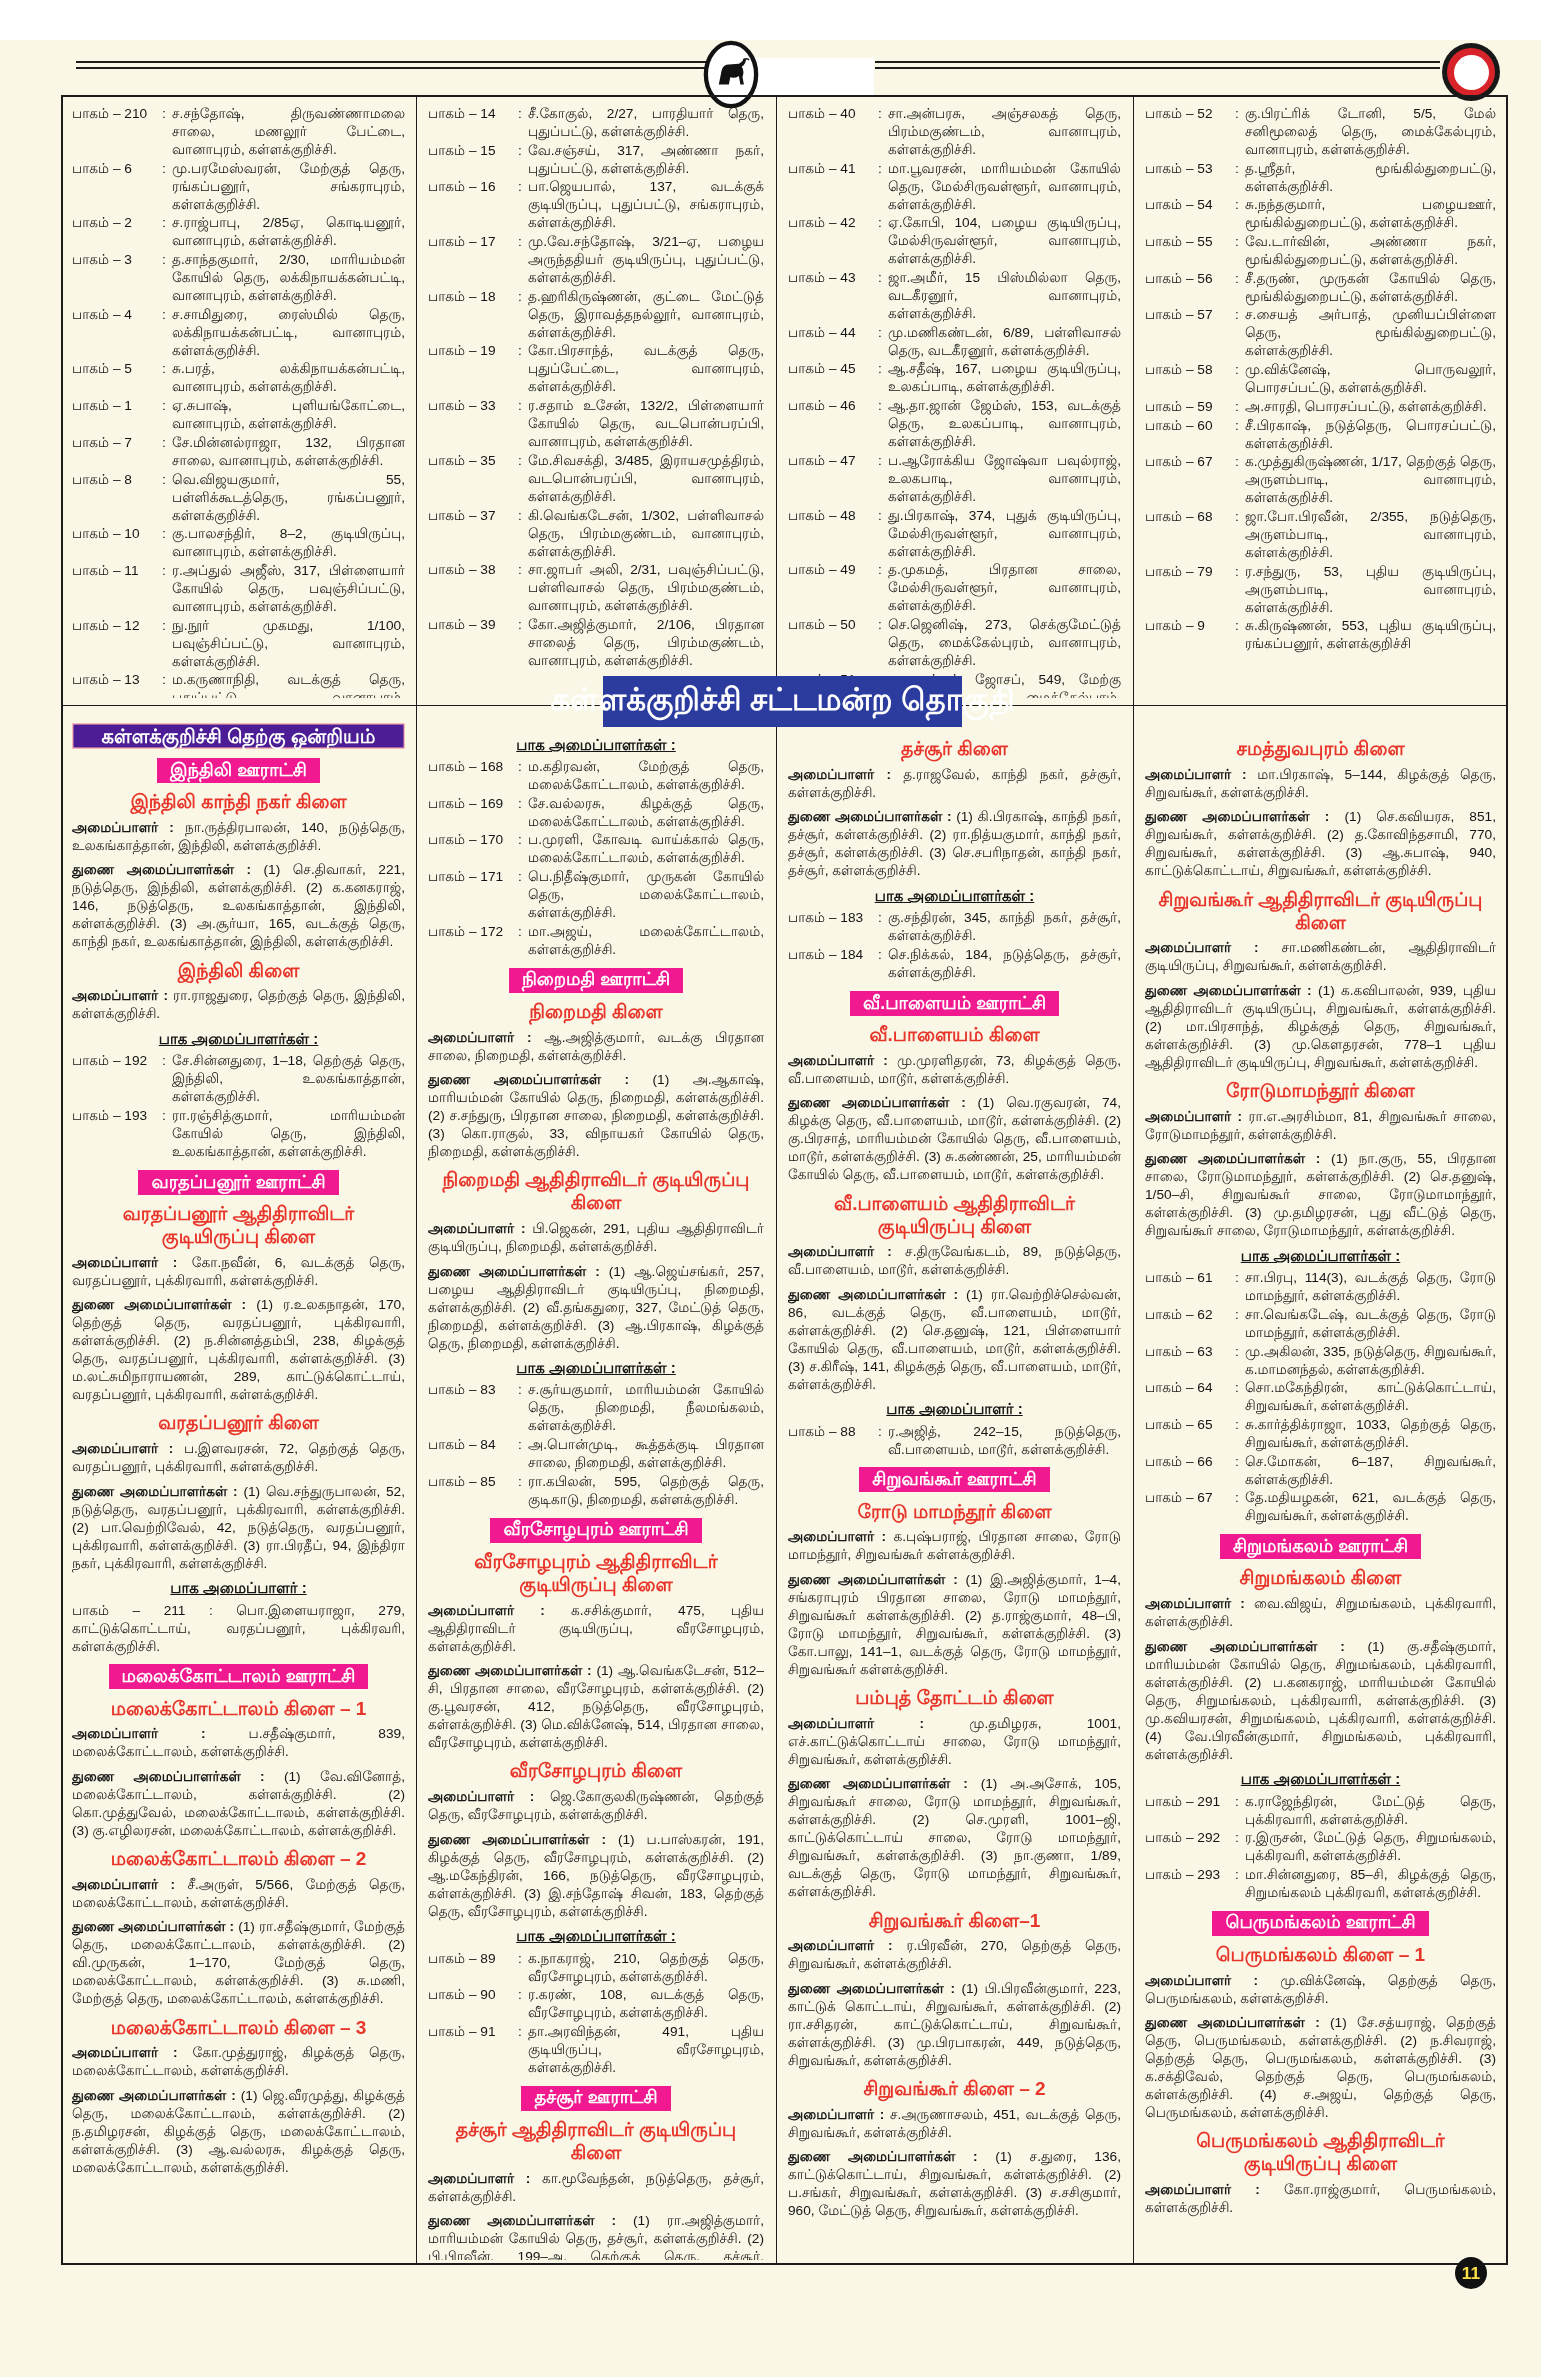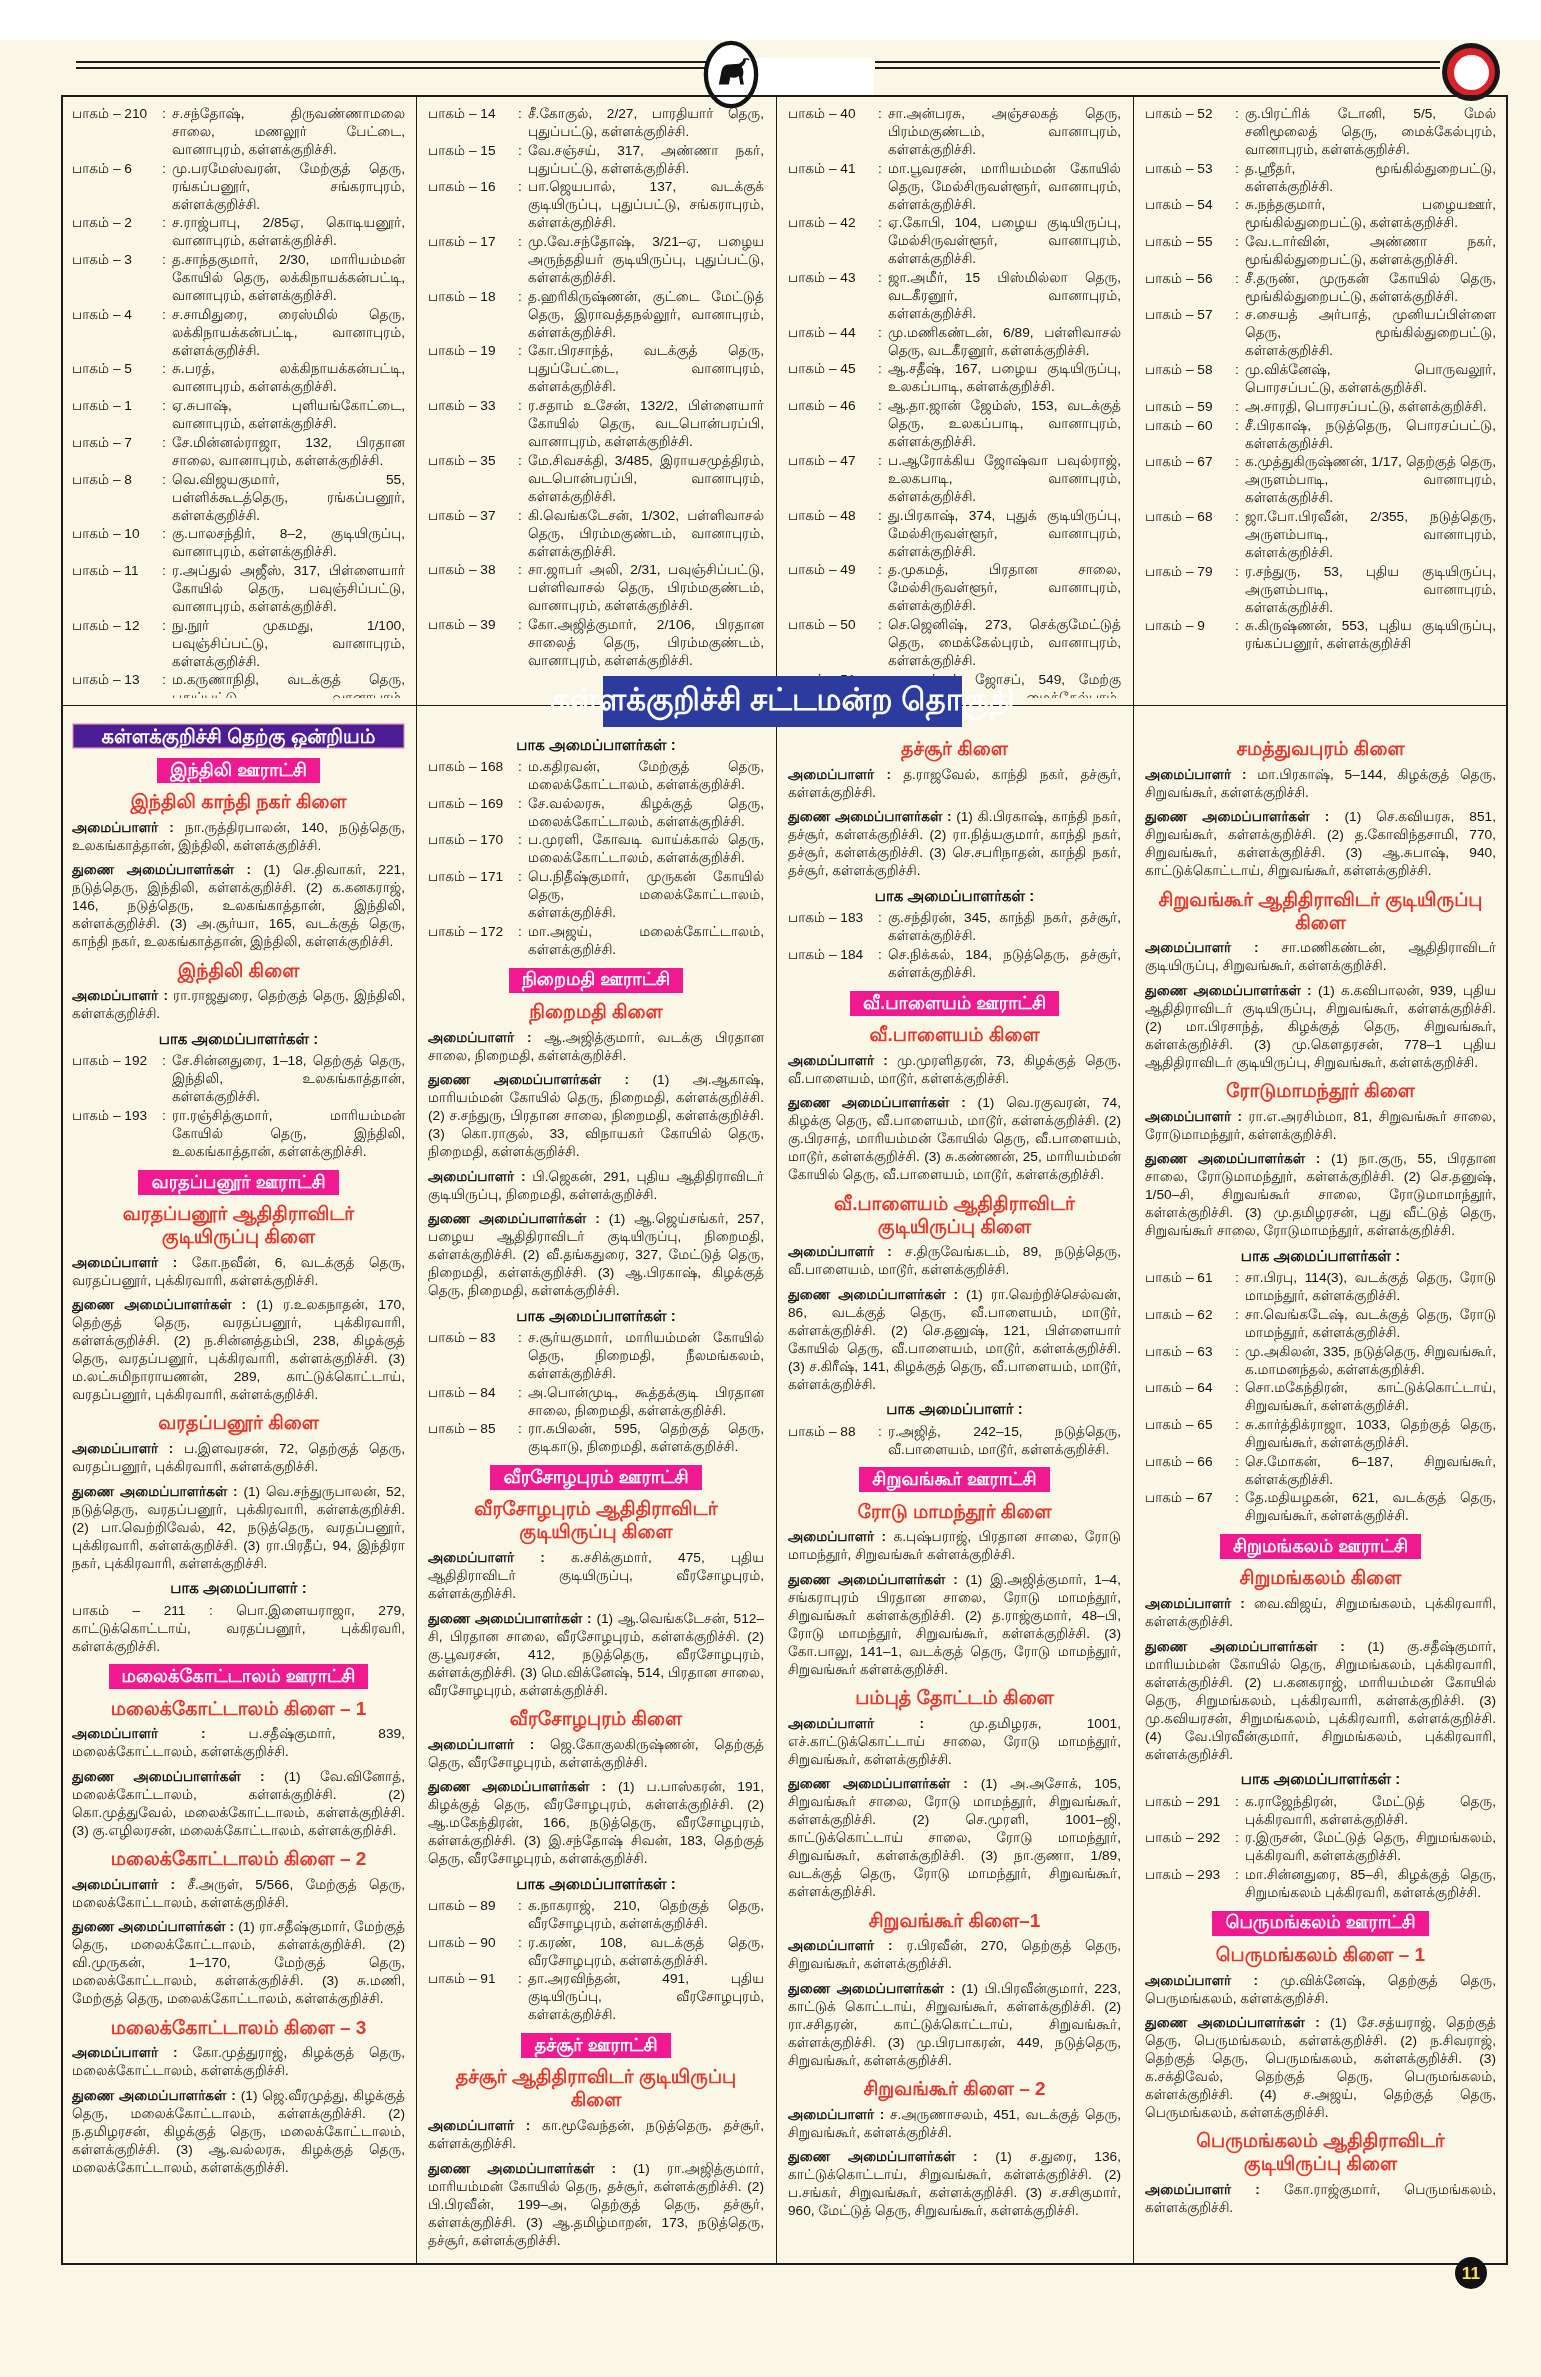--- a/index.html
+++ b/index.html
@@ -26,21 +26,21 @@
   .col{position:absolute;overflow:hidden;color:#161616;font-size:13.7px;line-height:18px;}
   .part-entry{display:flex;margin:0 0 0.7px 0;}
   .p-label{flex:none;width:84px;}
   .p-colon{flex:none;width:16px;text-align:center;}
   .p-text{flex:1;text-align:justify;}
   .union-bar{background:#4c1d95;color:#ffffff;font-weight:bold;font-size:19.5px;text-align:center;
              padding:4.3px 0;margin:11.5px 0 8.7px 0;box-shadow:0 0 0 1.4px #f8b9b6 inset;}
   .chip-wrap{text-align:center;margin:8.7px 0 4.3px 0;}
   .chip{display:inline-block;background:#F01990;color:#ffffff;font-weight:bold;font-size:18px;padding:2.9px 13px 4.3px 13px;}
   .branch{color:#E8352A;font-weight:bold;font-size:19px;text-align:center;margin:7.2px 0 5.8px 0;line-height:23px;}
-  .cbold{font-weight:bold;font-size:15px;text-align:center;margin:5.8px 0 4.3px 0;}
+  .cbold{font-weight:bold;font-size:15px;text-align:center;margin:5.8px 0 4.3px 0;text-decoration:underline;}
   .para{text-align:justify;margin:0 0 6.5px 0;}
   .para b{font-weight:bold;}
   .pagenum{position:absolute;left:1455px;top:2257px;width:32px;height:32px;border-radius:50%;background:#111;
            color:#fde047;font-weight:bold;font-size:17.3px;display:flex;align-items:center;justify-content:center;z-index:6;}
 </style>
 </head>
 <body>
 
 <div class="page">
   <div class="cream"></div>
@@ -384,20 +384,21 @@
       </div>
       <div class="part-entry">
         <span class="p-label">பாகம் – 172</span>
         <span class="p-colon">:</span>
         <div class="p-text">மா.அஜய், மலைக்கோட்டாலம், கள்ளக்குறிச்சி.</div>
       </div>
       <div class="chip-wrap"><span class="chip">நிறைமதி ஊராட்சி</span></div>
       <div class="branch">நிறைமதி கிளை</div>
       <div class="para"><b>அமைப்பாளர் : </b>ஆ.அஜித்குமார், வடக்கு பிரதான சாலை, நிறைமதி, கள்ளக்குறிச்சி.</div>
       <div class="para"><b>துணை அமைப்பாளர்கள் : </b>(1) அ.ஆகாஷ், மாரியம்மன் கோயில் தெரு, நிறைமதி, கள்ளக்குறிச்சி. (2) ச.சந்துரு, பிரதான சாலை, நிறைமதி, கள்ளக்குறிச்சி. (3) கொ.ராகுல், 33, விநாயகர் கோயில் தெரு, நிறைமதி, கள்ளக்குறிச்சி.</div>
+      <div class="branch">நிறைமதி ஆதிதிராவிடர் குடியிருப்பு கிளை</div>
       <div class="para"><b>அமைப்பாளர் : </b>பி.ஜெகன், 291, புதிய ஆதிதிராவிடர் குடியிருப்பு, நிறைமதி, கள்ளக்குறிச்சி.</div>
       <div class="para"><b>துணை அமைப்பாளர்கள் : </b>(1) ஆ.ஜெய்சங்கர், 257, பழைய ஆதிதிராவிடர் குடியிருப்பு, நிறைமதி, கள்ளக்குறிச்சி. (2) வீ.தங்கதுரை, 327, மேட்டுத் தெரு, நிறைமதி, கள்ளக்குறிச்சி. (3) ஆ.பிரகாஷ், கிழக்குத் தெரு, நிறைமதி, கள்ளக்குறிச்சி.</div>
       <div class="cbold">பாக அமைப்பாளர்கள் :</div>
       <div class="part-entry">
         <span class="p-label">பாகம் – 83</span>
         <span class="p-colon">:</span>
         <div class="p-text">ச.சூர்யகுமார், மாரியம்மன் கோயில் தெரு, நிறைமதி, நீலமங்கலம், கள்ளக்குறிச்சி.</div>
       </div>
       <div class="part-entry">
         <span class="p-label">பாகம் – 84</span>

